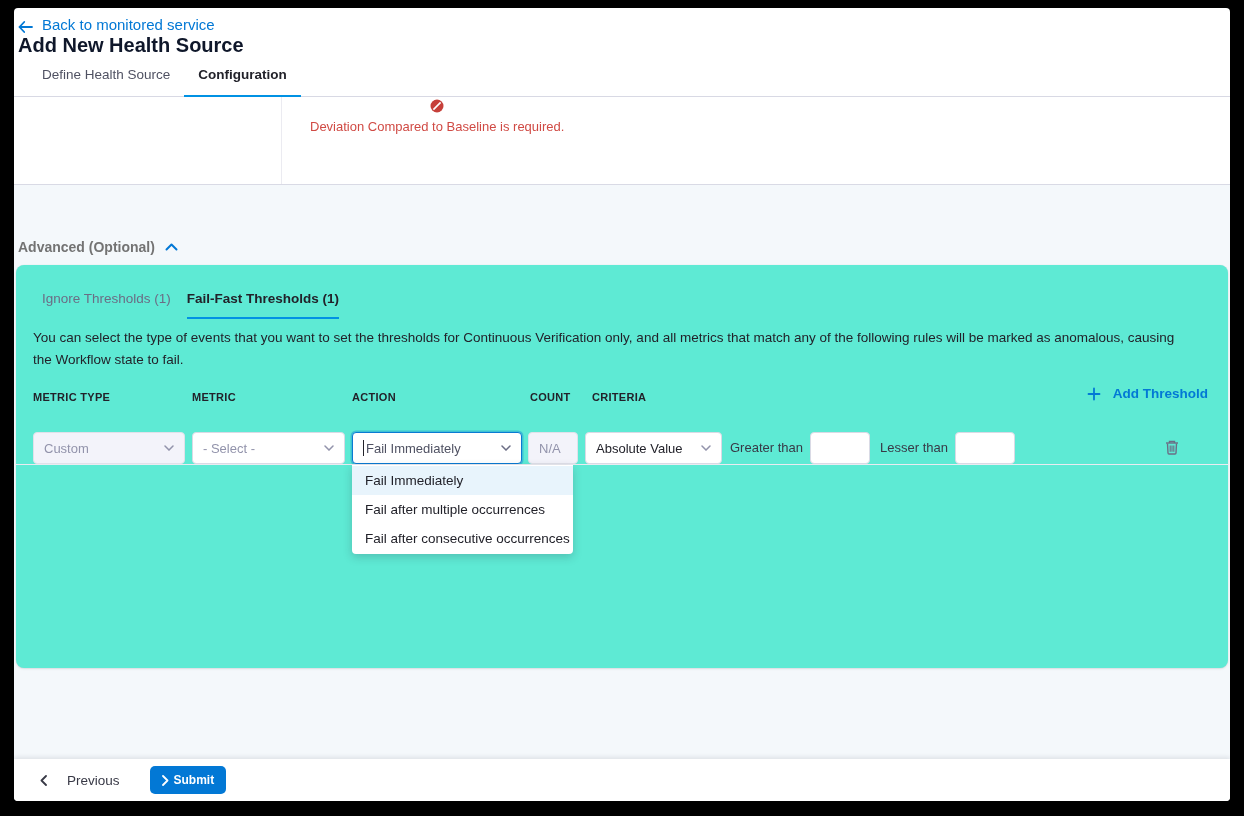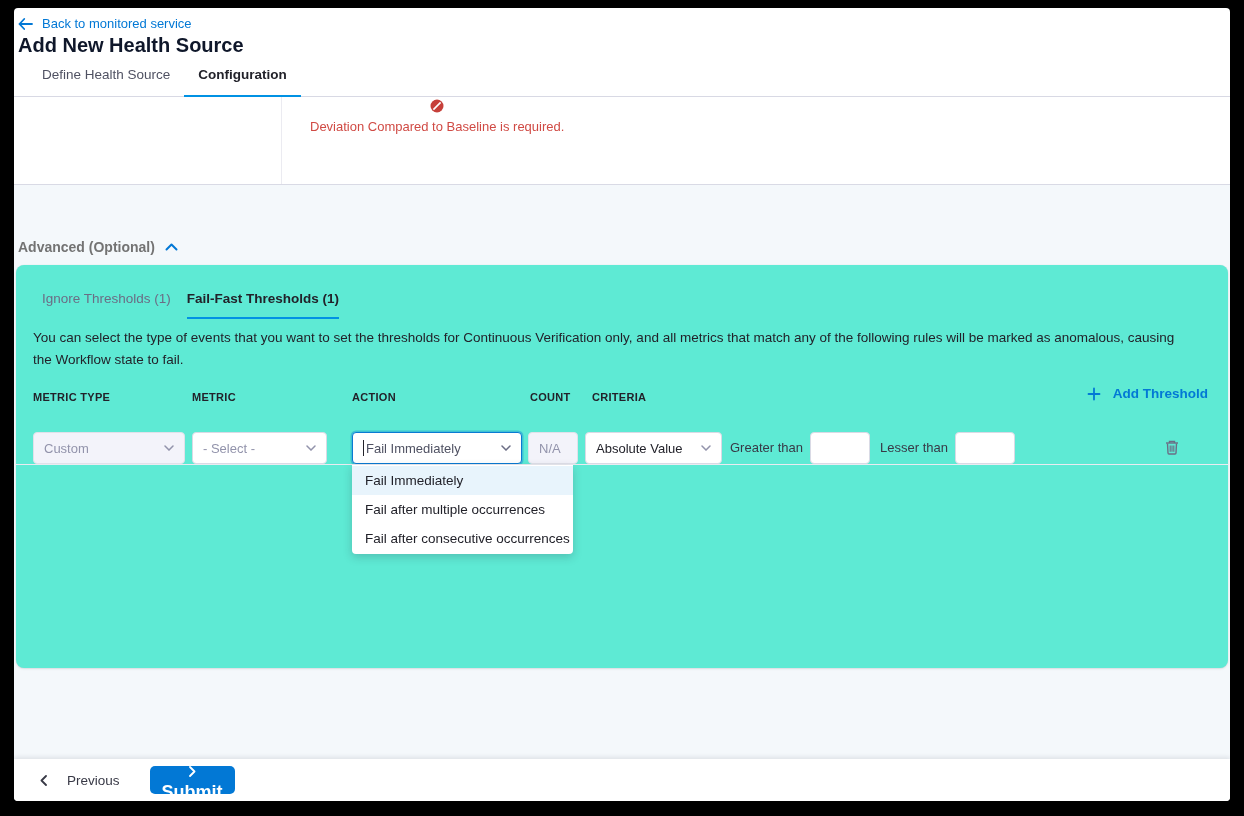--- a/index.html
+++ b/index.html
@@ -10,22 +10,22 @@
     position:relative;
     overflow:hidden;
   }
   .window {
     position:absolute; left:14px; top:8px; width:1216px; height:793px;
     background:#fff; border-radius:4px; overflow:hidden;
   }
 
   
   .back-row {
-    position:absolute; top:8px; left:4px; display:flex; align-items:center; gap:9px;
-    color:#0278d5; font-size:13px; font-weight:500; cursor:pointer;
+    position:absolute; top:8px; left:4px; display:flex; align-items:flex-end; gap:9px;
+    color:#0278d5; font-size:15px; font-weight:500; cursor:pointer;
   }
   .page-title {
     position:absolute; top:26px; left:4px;
     font-size:20px; font-weight:700; color:#0f172a;
   }
   .main-tabs {
     position:absolute; top:49px; left:0; right:0; height:40px;
     border-bottom:1px solid #d9dae5; display:flex; align-items:flex-end;
     padding-left:14px; background:#fff;
   }
@@ -131,22 +131,22 @@
     position:absolute; left:0; right:0; bottom:0; height:42px; background:#fff;
     box-shadow:0 -2px 4px rgba(40,41,61,0.10);
     display:flex; align-items:center; padding-left:26px; gap:30px; z-index:6;
   }
   .prev-btn {
     display:flex; align-items:center; gap:20px; color:#383946;
     font-size:13.5px; font-weight:500; cursor:pointer;
   }
   .submit-btn {
     display:flex; align-items:center; gap:5px; background:#0278d5; color:#fff;
-    height:28px; padding:0 12px; border-radius:5px; font-size:18px; font-weight:600;
-    border:none; cursor:pointer; font-family:"Liberation Sans", sans-serif;flex-direction:column;
+    height:28px; padding:0 12px; border-radius:5px; font-size:12px; font-weight:600;
+    border:none; cursor:pointer; font-family:"Liberation Sans", sans-serif;
   }
   .icon { line-height:0; display:inline-flex; }
 </style>
 </head>
 <body>
 
 <div class="window">
 
   <div class="back-row">
     <span class="icon">
@@ -216,21 +216,21 @@
 
         <div class="ctl disabled" style="left:17px; width:152px">
           <span class="val">Custom</span>
           <span class="icon">
             <svg width="10" height="6" viewBox="0 0 10 6">
                 <path d="M1 1 L5 5 L9 1" stroke="#9293ab" stroke-width="1.5" fill="none" stroke-linecap="round"></path>
               </svg>
           </span>
         </div>
 
-        <div class="ctl placeholder" style="left:176px; width:135px">
+        <div class="ctl placeholder" style="left:176px; width:153px">
           <span class="val">- Select -</span>
           <span class="icon">
             <svg width="10" height="6" viewBox="0 0 10 6">
                 <path d="M1 1 L5 5 L9 1" stroke="#9293ab" stroke-width="1.5" fill="none" stroke-linecap="round"></path>
               </svg>
           </span>
         </div>
 
         <div class="ctl focused" style="left:336px; width:170px">
           <span class="val">

